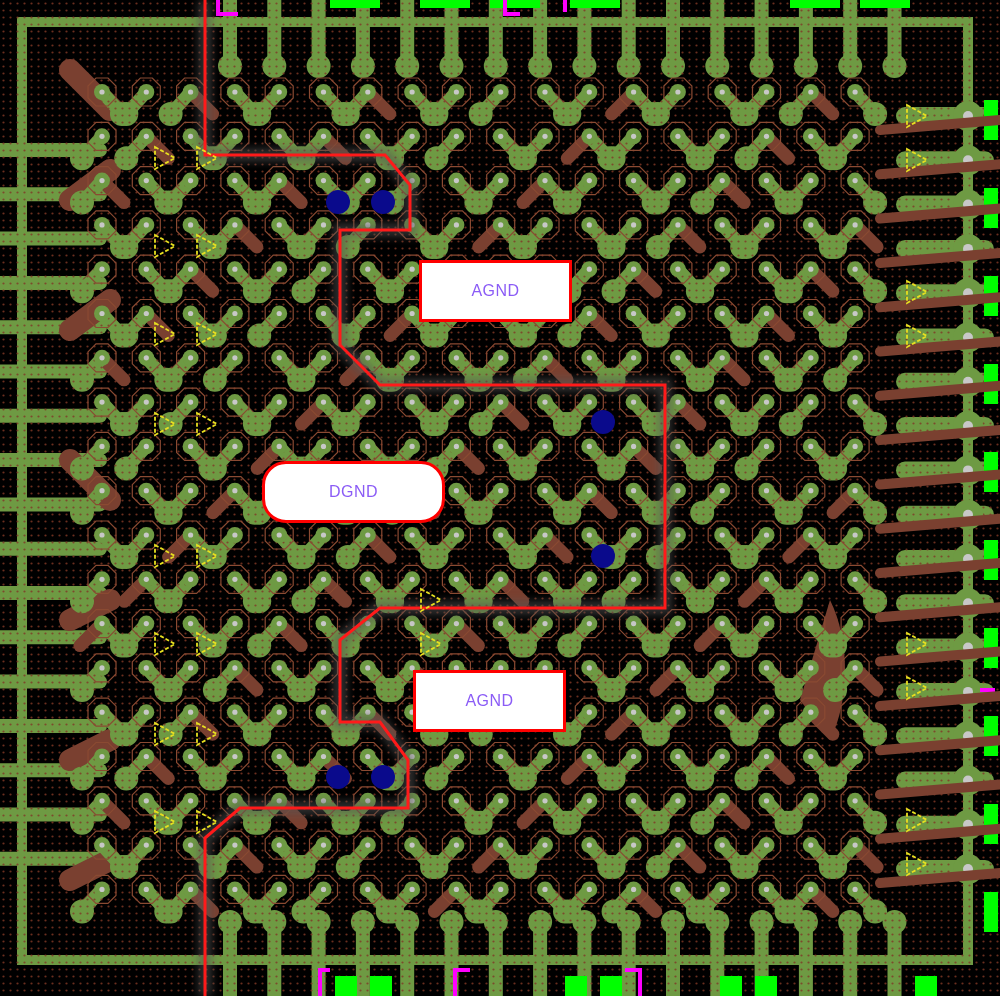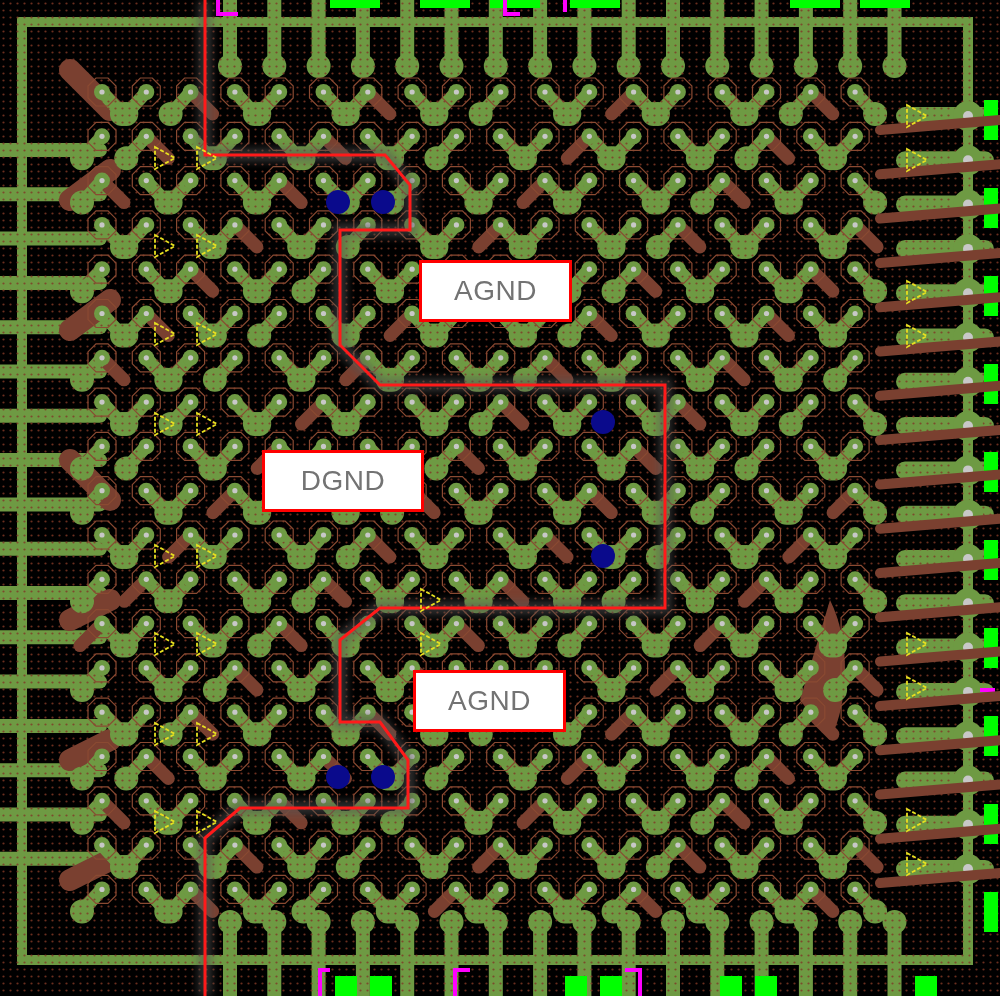--- a/index.html
+++ b/index.html
@@ -1,21 +1,21 @@
 <!DOCTYPE html>
 <html><head>
 <meta charset="utf-8">
 <style>
   html, body { margin: 0; padding: 0; background: #000; }
   body { width: 1000px; height: 996px; overflow: hidden; position: relative; font-family: "Liberation Sans", sans-serif; }
   #canvas-wrap { position: absolute; left: 0; top: 0; width: 1000px; height: 996px; }
   svg { display: block; }
   .label-box {
     position: absolute; background: #fff; border: 3px solid #ff0000; box-sizing: border-box;
-    color: #737373; font-family: "Liberation Sans", sans-serif; font-size: 28px;
+    color: #8b5cf6; font-family: "Liberation Sans", sans-serif; font-size: 16px;
     display: flex; align-items: center; justify-content: center; letter-spacing: 0.5px;
     cursor: pointer;
   }
 </style>
 </head>
 <body>
 
 <div id="canvas-wrap">
   <svg id="board" width="1000" height="996" viewBox="0 0 1000 996">
       <defs>
@@ -2143,15 +2143,15 @@
       <polygon points="907,149 927,160 907,171" fill="none" stroke="#e8e020" stroke-width="1.8" stroke-dasharray="4 2"></polygon>
       <polygon points="907,281 927,292 907,303" fill="none" stroke="#e8e020" stroke-width="1.8" stroke-dasharray="4 2"></polygon>
       <polygon points="907,325 927,336 907,347" fill="none" stroke="#e8e020" stroke-width="1.8" stroke-dasharray="4 2"></polygon>
       <polygon points="907,633 927,644 907,655" fill="none" stroke="#e8e020" stroke-width="1.8" stroke-dasharray="4 2"></polygon>
       <polygon points="907,677 927,688 907,699" fill="none" stroke="#e8e020" stroke-width="1.8" stroke-dasharray="4 2"></polygon>
       <polygon points="907,809 927,820 907,831" fill="none" stroke="#e8e020" stroke-width="1.8" stroke-dasharray="4 2"></polygon>
       <polygon points="907,853 927,864 907,875" fill="none" stroke="#e8e020" stroke-width="1.8" stroke-dasharray="4 2"></polygon>
     </svg>
 
   <div class="label-box" style="left:419px;top:260px;width:153px;height:62px;">AGND</div>
-  <div class="label-box" style="left:262px;top:450px;width:162px;height:62px;">DGND</div>
+  <div class="label-box" style="left:262px;top:461px;width:183px;height:62px;border-radius:24px;">DGND</div>
   <div class="label-box" style="left:413px;top:670px;width:153px;height:62px;">AGND</div>
 </div>
 
 </body></html>

